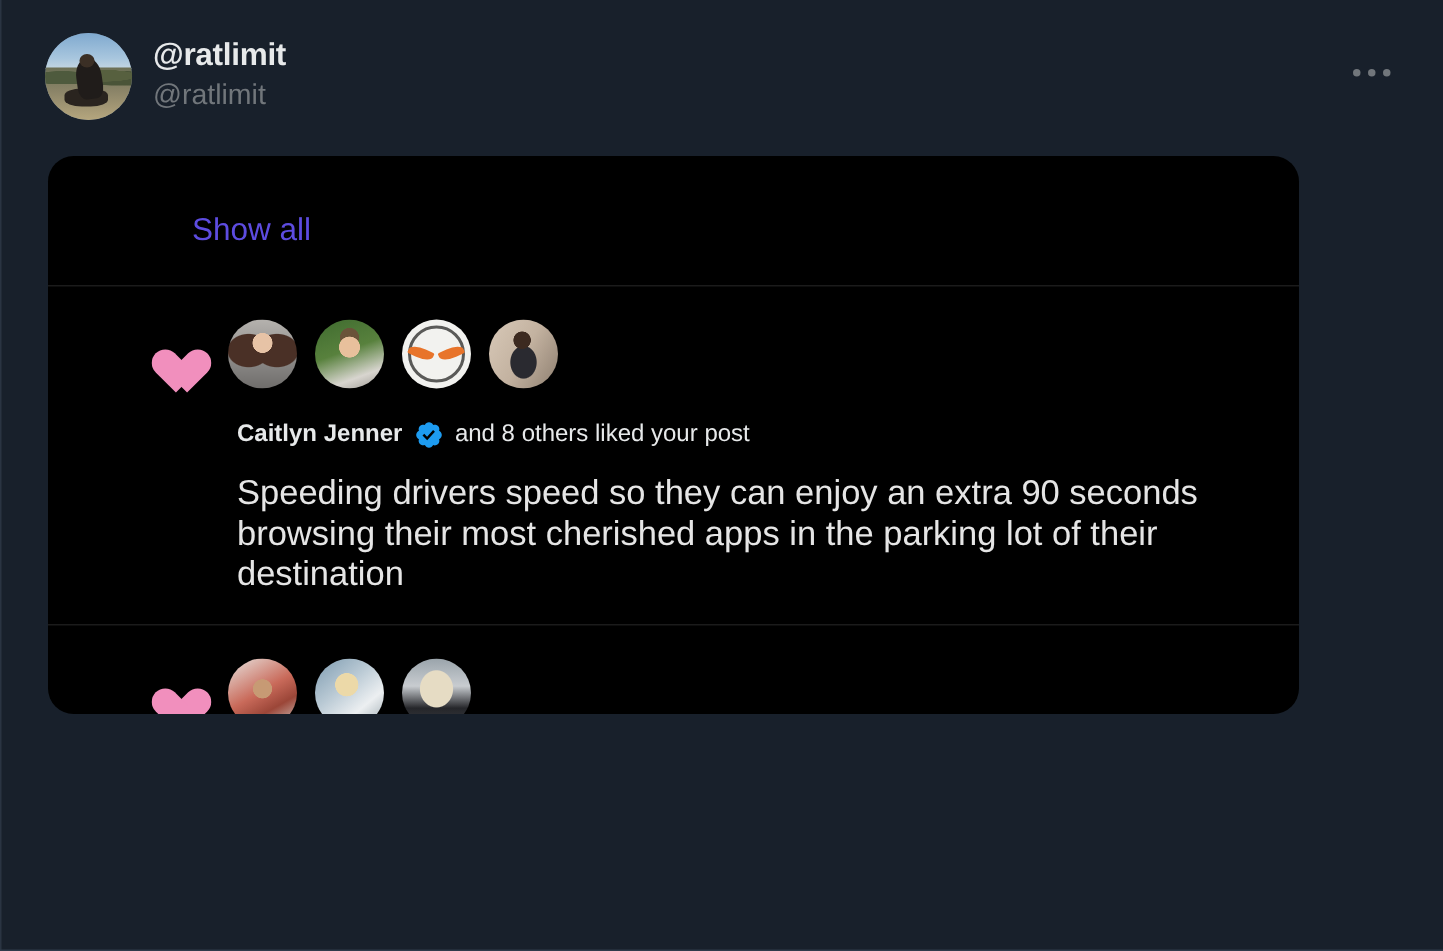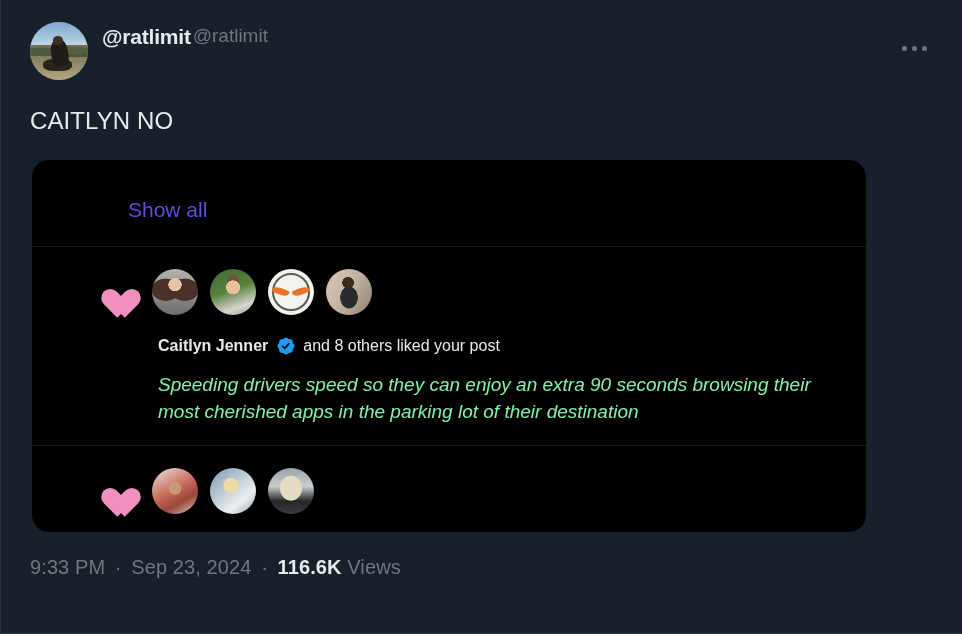--- a/index.html
+++ b/index.html
@@ -85,21 +85,21 @@
     border-radius: 50%;
   }
   .avatar .bike {
     position: absolute;
     left: 22%; top: 64%;
     width: 50%; height: 20%;
     background: #2a241f;
     border-radius: 40%;
   }
 
-  .names { display: flex; flex-direction: row; gap: 2px; padding-top: 2px; }
+  .names { display: flex; flex-direction: column; gap: 2px; padding-top: 2px; }
   .display-name {
     font-size: 21px;
     font-weight: 700;
     color: #e7e9ea;
     line-height: 26px;
     letter-spacing: -0.2px;
   }
   .handle {
     font-size: 19px;
     font-weight: 400;
@@ -278,25 +278,24 @@
     width: 20px; height: 20px;
     margin: 0 7px 0 8px;
     position: relative;
     flex: 0 0 20px;
   }
   .verified svg { display: block; width: 20px; height: 20px; }
 
   .notif-preview {
     margin-top: 12px;
     padding-left: 64px;
-    font-size: 19px;
+    font-size: 23px;
     line-height: 27px;
-    color: #86efac;
+    color: #e5e5e5;
     max-width: 790px;
-    font-style: italic;
   }
 
   .notif-clipped {
     padding: 22px 24px 0 62px;
   }
 
   
   .meta {
     margin-top: 22px;
     font-size: 20px;
@@ -334,21 +333,20 @@
       <span class="handle">@ratlimit</span>
     </div>
 
     <div class="more-btn">
       <i></i>
       <i></i>
       <i></i>
     </div>
   </header>
 
-  <div class="tweet-text">CAITLYN NO</div>
 
   <div class="media-card">
 
     <div class="clip-top">
       <div class="ghost"></div>
     </div>
 
     <div class="show-all-row">
       <span class="show-all">Show all</span>
     </div>
@@ -383,22 +381,14 @@
       <div class="liker-strip">
         <div class="heart"></div>
         <div class="pfp pfp-man2"></div>
         <div class="pfp pfp-woman3"></div>
         <div class="pfp pfp-dog"></div>
       </div>
     </section>
 
   </div>
 
-  <div class="meta">
-    <span>9:33 PM</span>
-    <span class="sep">·</span>
-    <span>Sep 23, 2024</span>
-    <span class="sep">·</span>
-    <span class="views-count">116.6K</span>
-    <span> Views</span>
-  </div>
 
 </article>
 
 </body></html>

